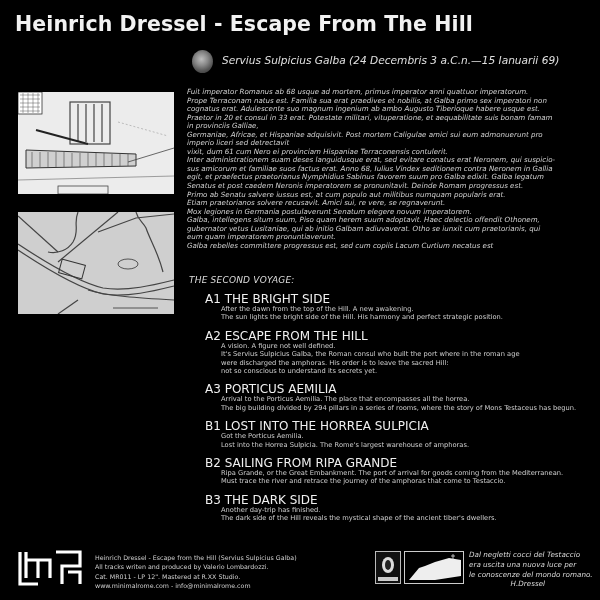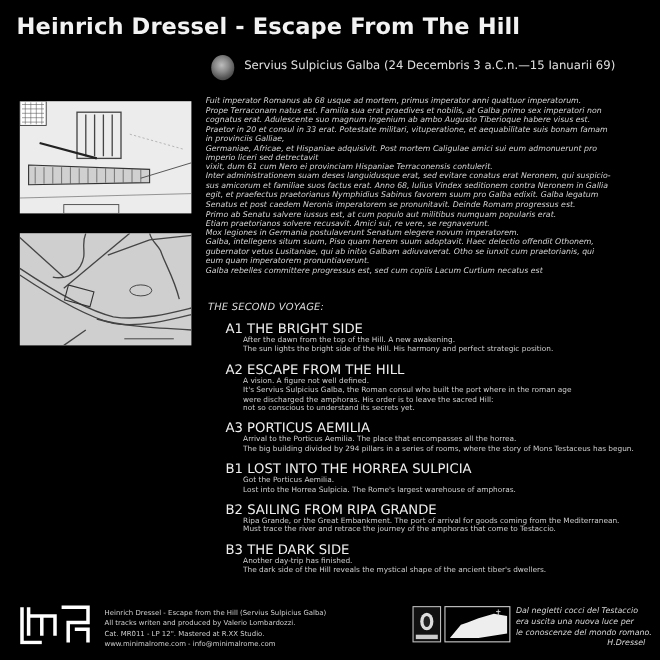--- a/index.html
+++ b/index.html
@@ -1,36 +1,36 @@
 <!DOCTYPE html>
 <html><head>
 <meta charset="utf-8">
 <style>
   html, body { margin:0; padding:0; background:#000; }
   body { width:600px; height:600px; position:relative; overflow:hidden; color:#e8e8e8; font-family:"DejaVu Sans", sans-serif; }
   .title { position:absolute; left:15px; top:12px; font-size:20.5px; font-weight:bold; color:#f2f2f2; letter-spacing:0.1px; white-space:nowrap; }
   .coin { position:absolute; left:192px; top:50px; width:21px; height:23px; border-radius:50%;
           background: radial-gradient(circle at 45% 40%, #bdbdbd 0%, #8a8a8a 35%, #555 65%, #2a2a2a 100%); }
-  .coin-caption { position:absolute; left:222px; top:54px; font-size:10.6px; color:#e0e0e0; white-space:nowrap; }
+  .coin-caption { position:absolute; left:222px; top:54px; font-size:10.6px; font-style:italic; color:#e0e0e0; white-space:nowrap; }
   .img-box { position:absolute; background:#e4e4e4; overflow:hidden; }
   .img1 { left:18px; top:92px; width:156px; height:102px; background:#ececec; }
   .img2 { left:18px; top:212px; width:156px; height:102px; background:#cfcfcf; }
   .latin { position:absolute; left:187px; top:88px; width:410px; font-size:7.1px; line-height:8.55px; font-style:italic; color:#d4d4d4; }
   .latin div { white-space:nowrap; }
   .voyage { position:absolute; left:189px; top:275px; font-size:9px; font-style:italic; color:#dcdcdc; letter-spacing:0.2px;text-align:right; }
   .tracks { position:absolute; left:189px; top:293px; width:405px; }
   .track { margin-bottom:8px; }
   .track-title { font-size:12px; color:#f0f0f0; line-height:12px; white-space:nowrap;margin-left:16px; }
   .track-line { font-size:6.7px; color:#cfcfcf; line-height:8.4px; white-space:nowrap;margin-left:32px; }
   .logo { position:absolute; left:18px; top:550px; width:64px; height:36px; }
   .credits { position:absolute; left:95px; top:553px; font-size:6.3px; line-height:9.3px; color:#cfcfcf; white-space:nowrap; }
   .stamp { position:absolute; left:375px; top:551px; width:24px; height:31px; border:1px solid #bbb; background:#111; }
   .scene { position:absolute; left:404px; top:551px; width:58px; height:31px; border:1px solid #ccc; background:#000; }
   .quote { position:absolute; left:469px; top:550px; font-size:7.2px; line-height:9.8px; font-style:italic; color:#d8d8d8; white-space:nowrap; }
-  .quote .author { text-align:right; padding-right:6px; }
+  .quote .author { text-align:center; padding-right:6px; }
 </style>
 </head>
 <body>
 
 <div class="title">Heinrich Dressel - Escape From The Hill</div>
 
 <div class="coin"></div>
 <div class="coin-caption">Servius Sulpicius Galba (24 Decembris 3 a.C.n.—15 Ianuarii 69)</div>
 
 <div class="img-box img1">
@@ -93,21 +93,21 @@
     </g>
     <rect x="42" y="50" width="24" height="14" fill="none" stroke="#333" stroke-width="1" transform="rotate(15 54 57)"></rect>
     <ellipse cx="110" cy="52" rx="10" ry="5" fill="none" stroke="#333" stroke-width="0.8"></ellipse>
     <line x1="95" y1="96" x2="140" y2="96" stroke="#333" stroke-width="0.8"></line>
   </svg>
 </div>
 
 <div class="latin">
   <div>Fuit imperator Romanus ab 68 usque ad mortem, primus imperator anni quattuor imperatorum.</div>
   <div>Prope Terraconam natus est. Familia sua erat praedives et nobilis, at Galba primo sex imperatori non</div>
-  <div>cognatus erat. Adulescente suo magnum ingenium ab ambo Augusto Tiberioque habere visus est.</div>
+  <div>cognatus erat. Adulescente suo magnum ingenium ab ambo Augusto Tiberioque habere usque est.</div>
   <div>Praetor in 20 et consul in 33 erat. Potestate militari, vituperatione, et aequabilitate suis bonam famam</div>
   <div>in provinciis Galliae,</div>
   <div>Germaniae, Africae, et Hispaniae adquisivit. Post mortem Caligulae amici sui eum admonuerunt pro</div>
   <div>imperio liceri sed detrectavit</div>
   <div>vixit, dum 61 cum Nero ei provinciam Hispaniae Terraconensis contulerit.</div>
   <div>Inter administrationem suam deses languidusque erat, sed evitare conatus erat Neronem, qui suspicio-</div>
   <div>sus amicorum et familiae suos factus erat. Anno 68, Iulius Vindex seditionem contra Neronem in Gallia</div>
   <div>egit, et praefectus praetorianus Nymphidius Sabinus favorem suum pro Galba edixit. Galba legatum</div>
   <div>Senatus et post caedem Neronis imperatorem se pronunitavit. Deinde Romam progressus est.</div>
   <div>Primo ab Senatu salvere iussus est, at cum populo aut militibus numquam popularis erat.</div>

